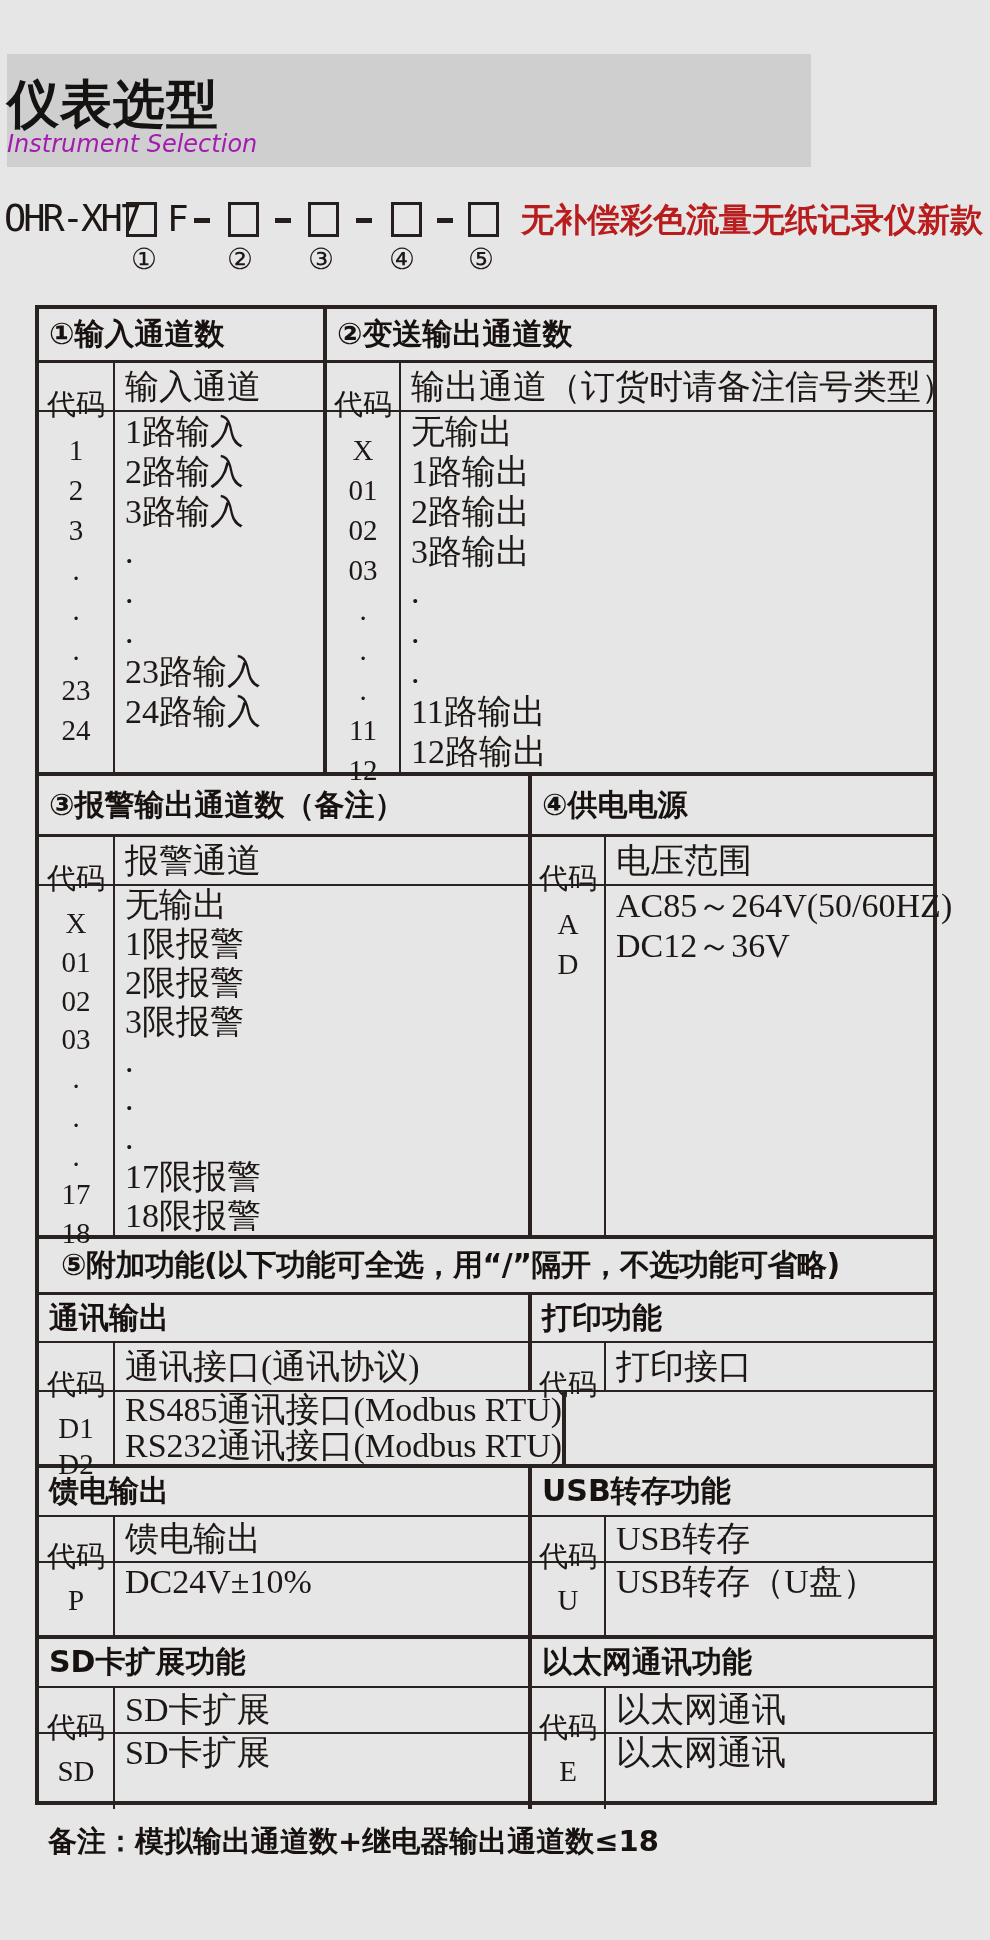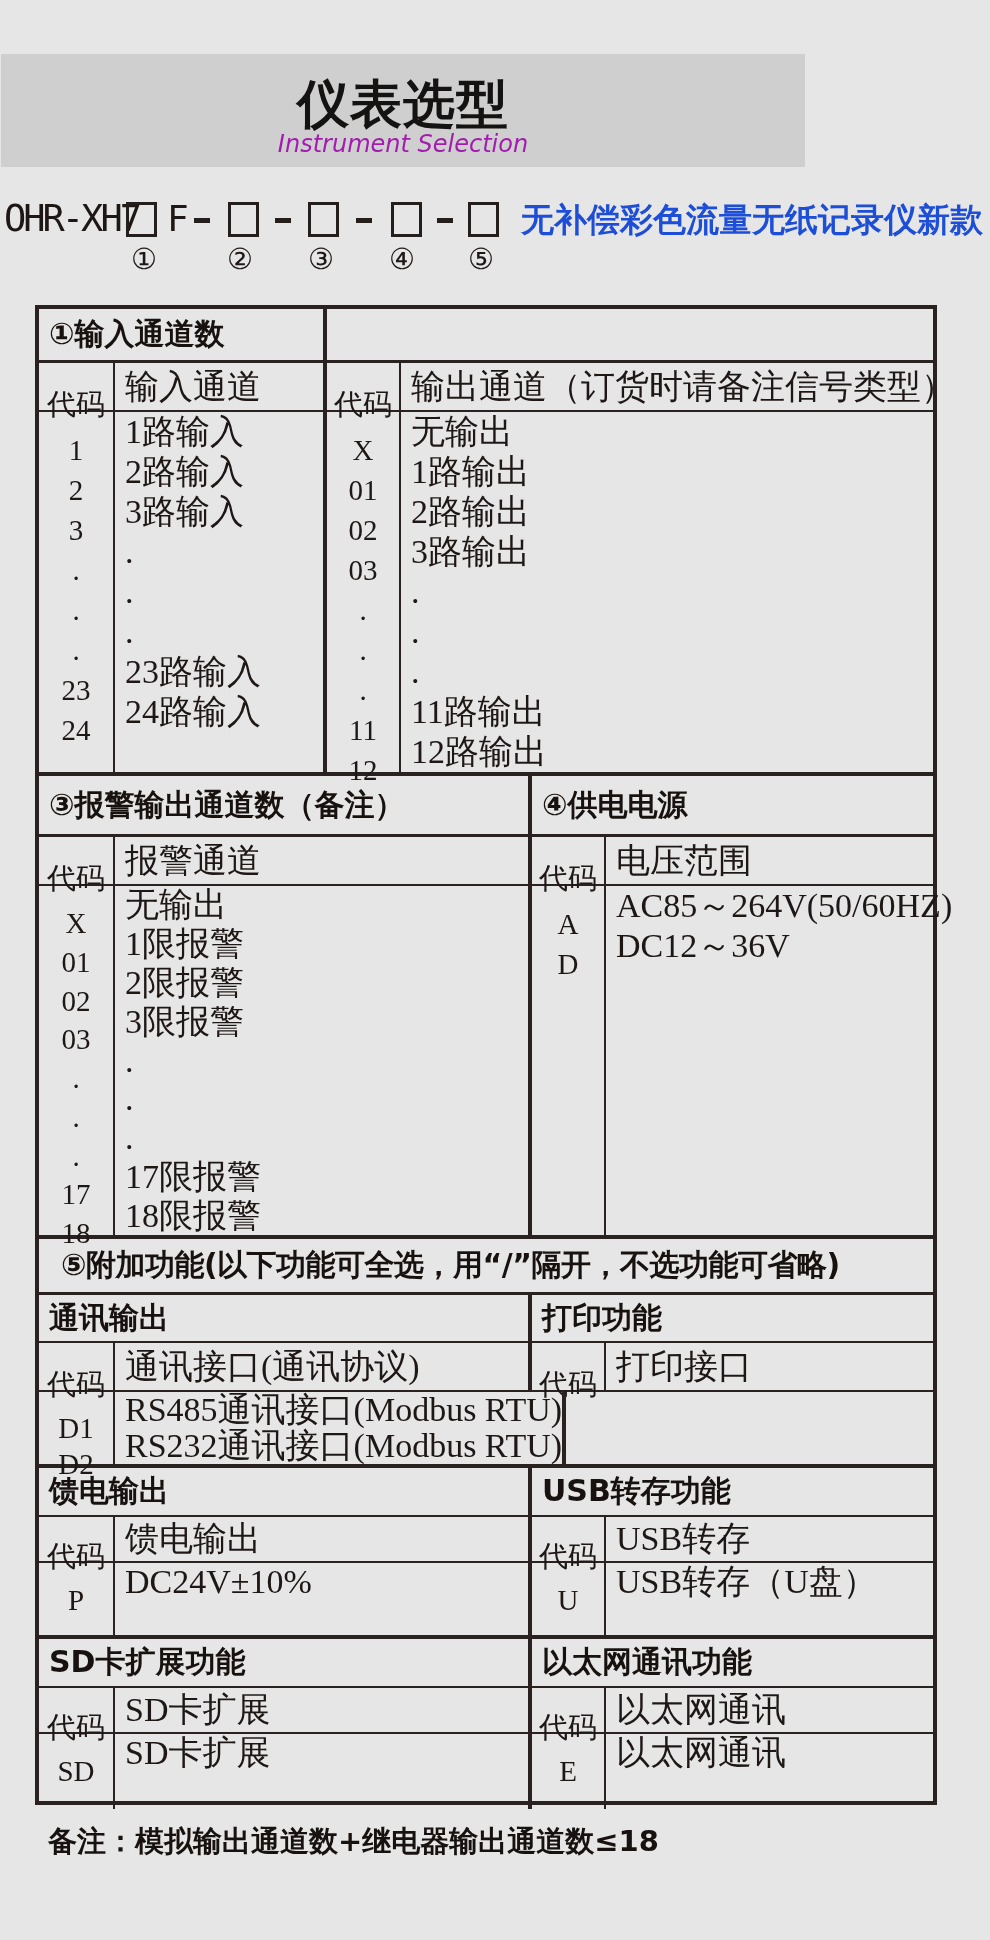--- a/index.html
+++ b/index.html
@@ -9,22 +9,22 @@
     --tx:#231c18;
   }
   html,body{margin:0;padding:0;}
   body{
     width:990px;height:1940px;position:relative;overflow:hidden;
     background:var(--bg);color:var(--tx);
     font-family:"DejaVu Sans",sans-serif;
   }
   
   .top-band{
-    position:absolute;left:1px;top:54px;width:804px;height:113px;
-    background:var(--band);text-align:center;
+    position:absolute;left:7px;top:54px;width:804px;height:113px;
+    background:var(--band);text-align:left;
   }
   .main-title{
     padding-top:24px;font-size:52px;line-height:1.0;font-weight:bold;
     letter-spacing:1px;color:#151311;
   }
   .sub-title{
     margin-top:2px;font-size:24px;line-height:1.0;color:#a21caf;
     font-family:"DejaVu Sans",sans-serif;
     font-style:italic;
   }
@@ -42,21 +42,21 @@
   .model-letter{
     position:absolute;top:2px;
     font-family:"DejaVu Sans Mono","Liberation Mono",monospace;
     font-size:36px;color:#1d1715;
   }
   .model-dash{
     position:absolute;top:22px;width:16px;height:5px;background:#241e1c;
   }
   .model-desc{
     position:absolute;left:521px;top:2px;font-size:33px;font-weight:bold;
-    letter-spacing:0px;color:#1d4ed8;white-space:nowrap;
+    letter-spacing:0px;color:#b91c1c;white-space:nowrap;
   }
   .model-marker{
     position:absolute;top:46px;transform:translateX(-50%);
     font-size:29px;font-family:"Liberation Serif",serif;color:#1d1715;
   }
   
   .sel-table{
     position:absolute;left:35px;top:305px;width:902px;height:1500px;
     box-sizing:border-box;border:4px solid var(--bd);
     display:flex;flex-direction:column;
@@ -120,20 +120,21 @@
   <span class="model-marker" style="left:240px">②</span>
   <span class="model-marker" style="left:321px">③</span>
   <span class="model-marker" style="left:402px">④</span>
   <span class="model-marker" style="left:481px">⑤</span>
 </div>
 
 <div class="sel-table">
 
   <div class="band bb3" style="height:54px">
     <div class="cell-title half-l">①输入通道数</div>
+    <div class="cell-title half-r">②变送输出通道数</div>
   </div>
 
   <div class="band bb2" style="height:49px">
     <div class="pane half-l" style="--cw:74px">
       <div class="vline"></div>
       <div class="trow fill">
         <div class="tcode">代码</div>
         <div class="tdesc">输入通道</div>
       </div>
     </div>

